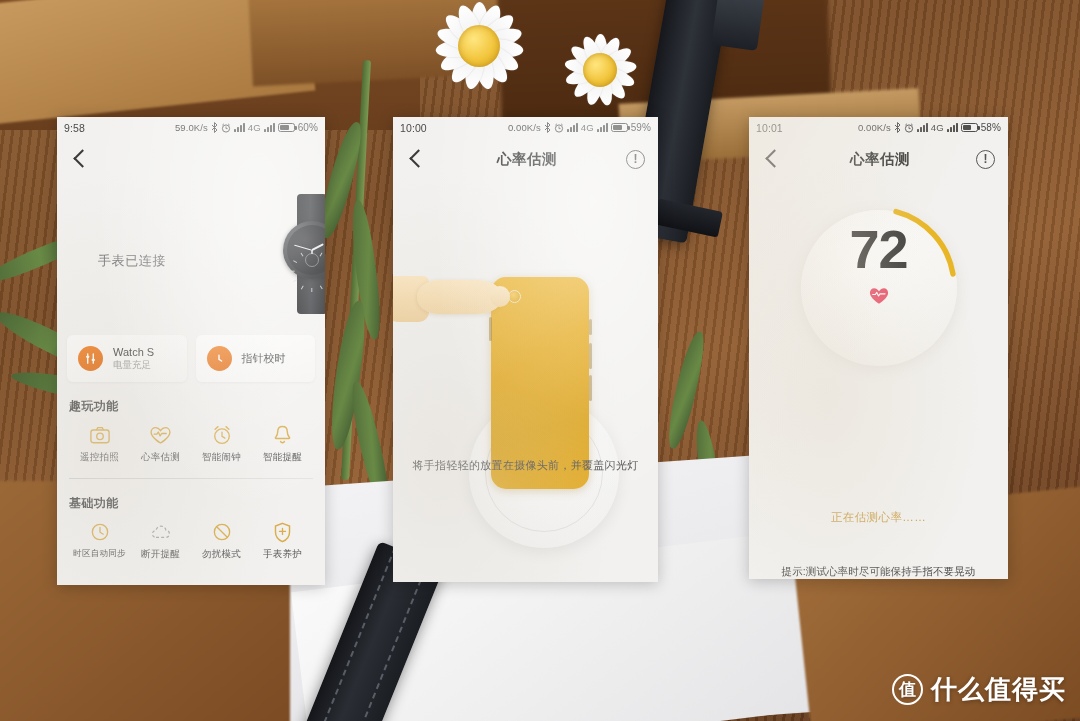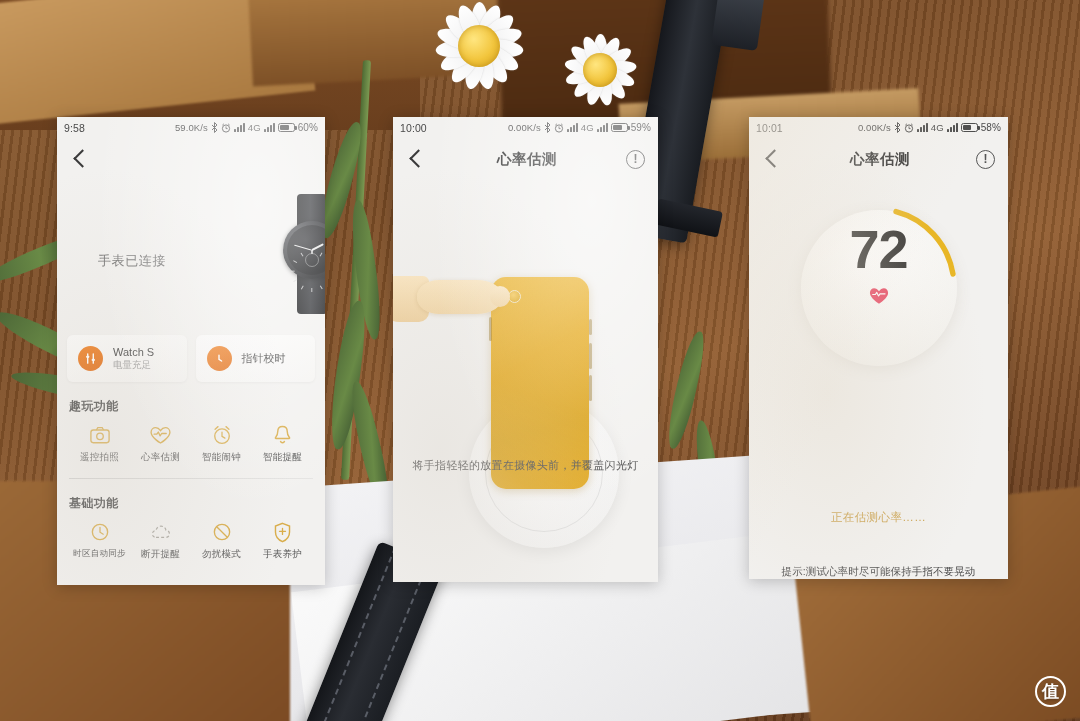--- a/index.html
+++ b/index.html
@@ -757,13 +757,14 @@
     </div>
     <div class="p3-status">正在估测心率……</div>
     <div class="p3-tip">提示:测试心率时尽可能保持手指不要晃动</div>
   </div>
 
   <div class="wash"></div>
 </div>
 
 <div class="watermark">
   <div class="wm-logo">值</div>
+  <div class="wm-text">什么值得买</div>
 </div>
 
 </body></html>

